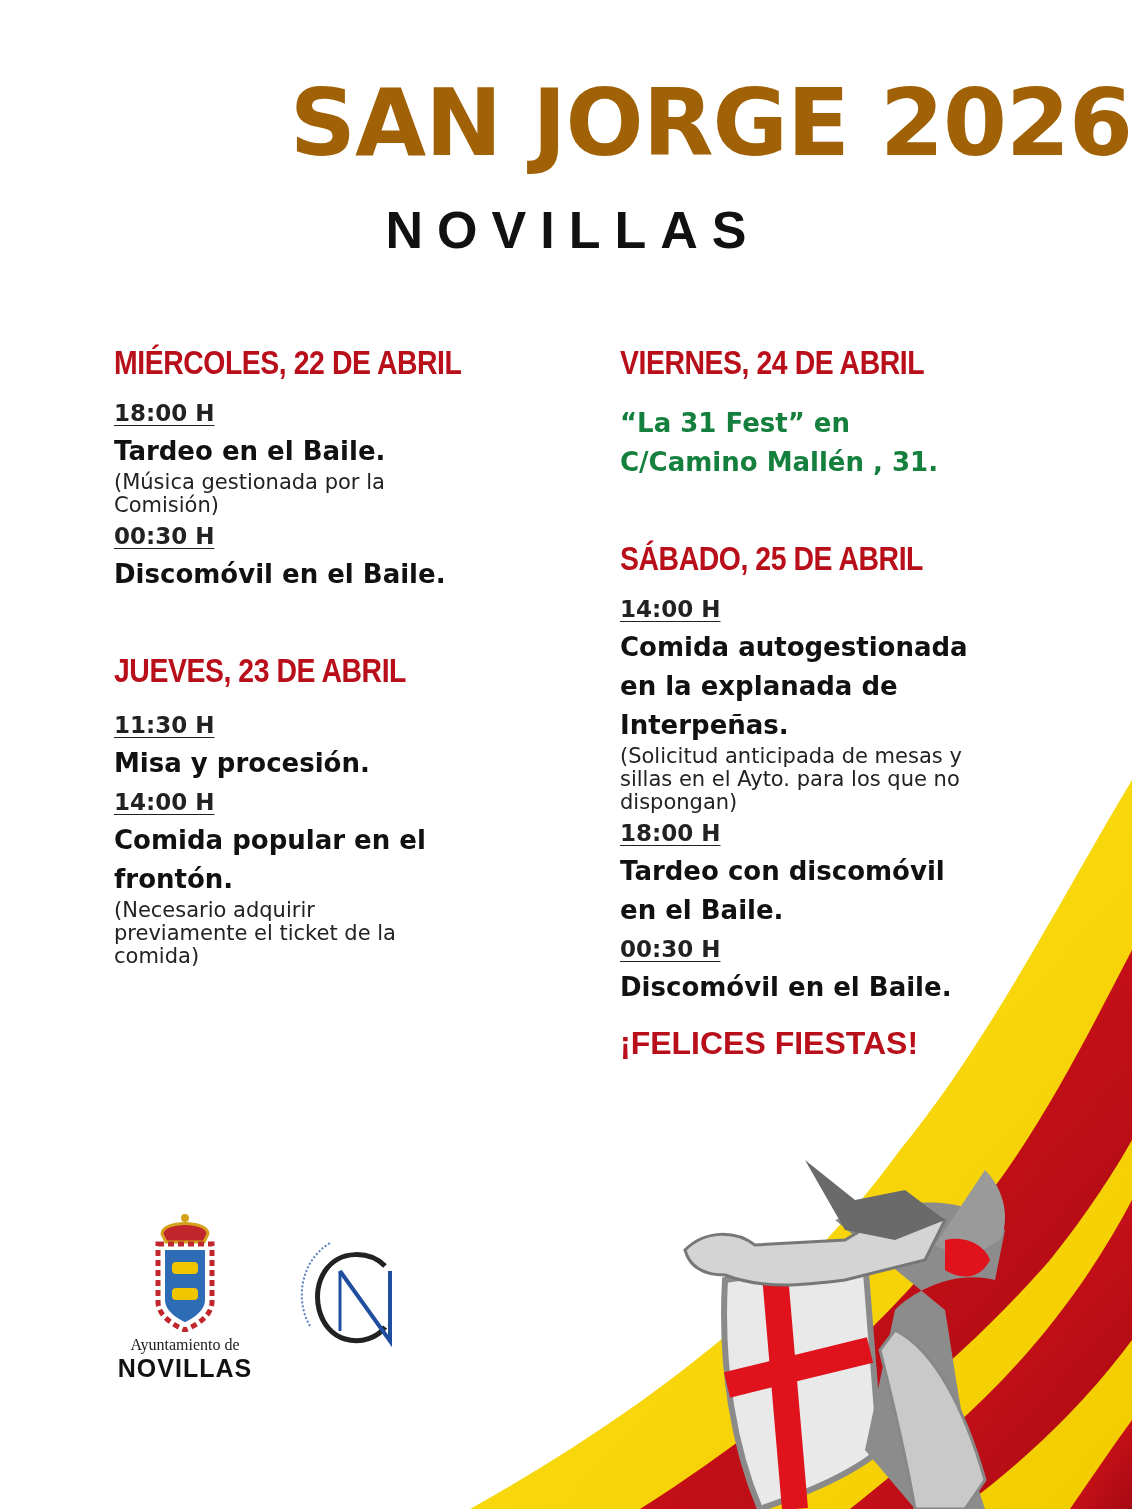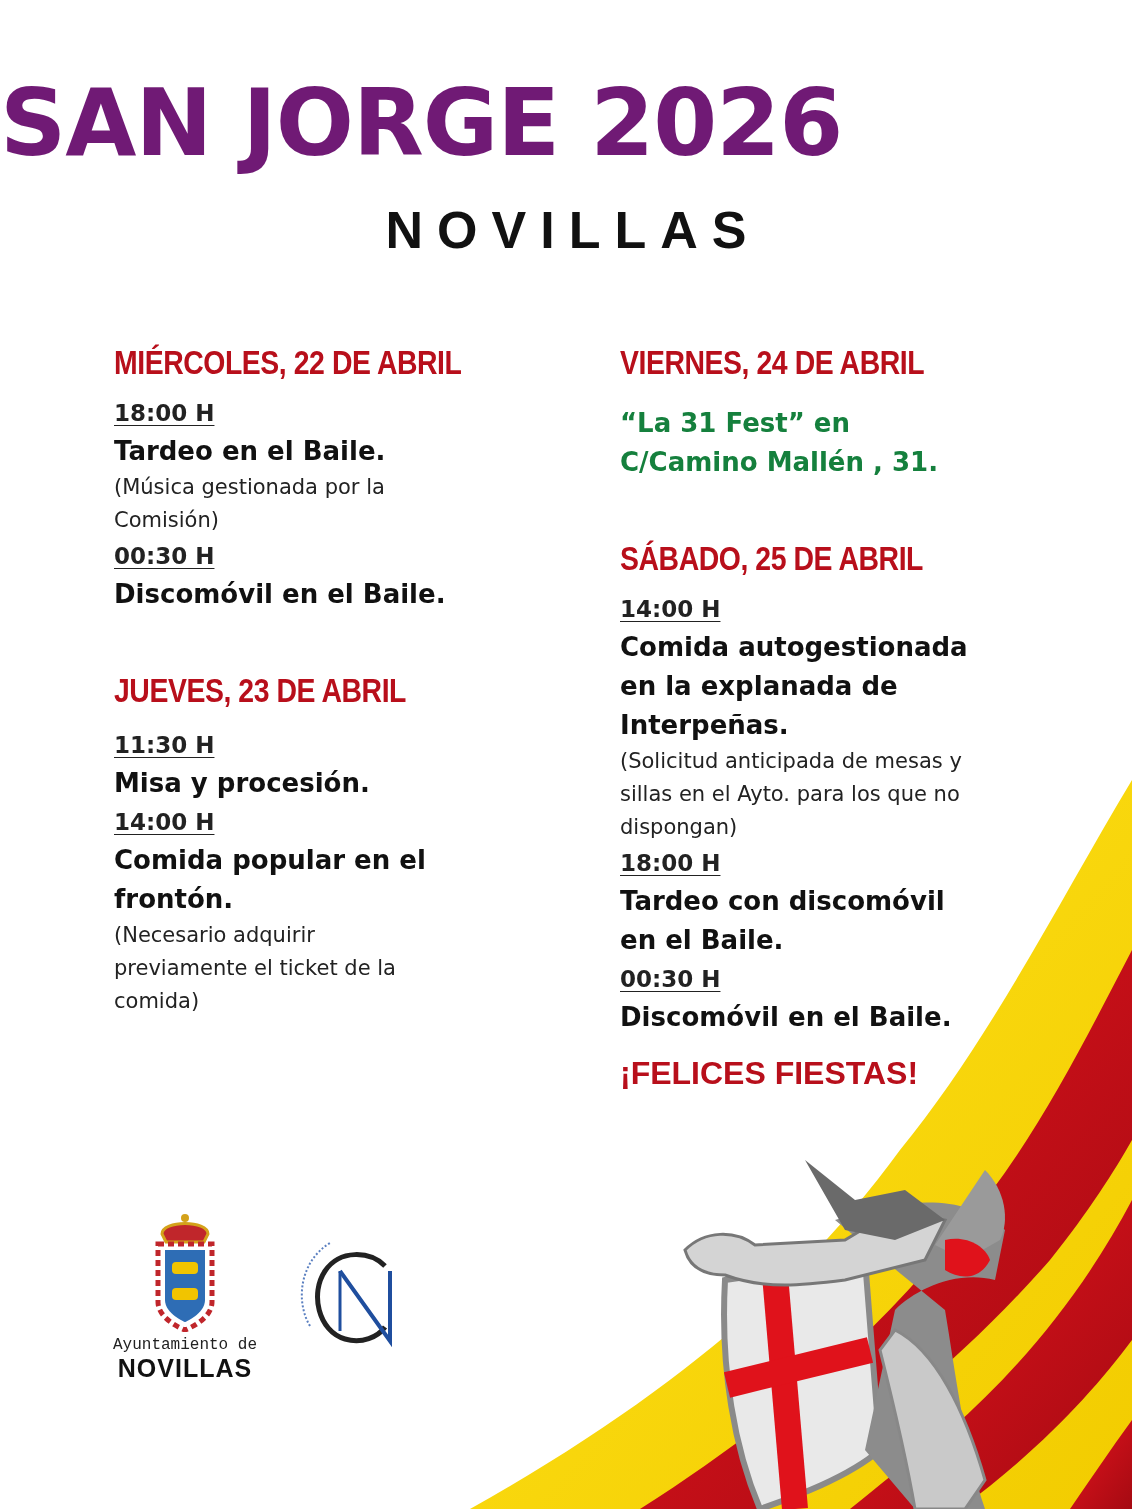--- a/index.html
+++ b/index.html
@@ -1,40 +1,40 @@
 <!DOCTYPE html>
 <html><head>
 <meta charset="utf-8">
 <style>
   html, body { margin:0; padding:0; }
   body { width:1132px; height:1509px; position:relative; overflow:hidden; background:#ffffff;
          font-family:"DejaVu Sans", sans-serif; color:#111; }
   .flag { position:absolute; left:0; top:0; width:1132px; height:1509px; z-index:0; }
-  .title { position:absolute; left:0; width:1132px; top:78px; text-align:left;
+  .title { position:absolute; left:0; width:1132px; top:78px; text-align:right;
            font-family:"DejaVu Sans", sans-serif; font-weight:bold; font-size:92px;
-           letter-spacing:-1px; color:#701a75; z-index:2; line-height:1; }
+           letter-spacing:-1px; color:#a16207; z-index:2; line-height:1; }
   .subtitle { position:absolute; left:0; width:1132px; top:200px; text-align:center;
               font-family:"Liberation Sans", sans-serif; font-weight:bold; font-size:52px;
               letter-spacing:14px; color:#111; z-index:2; padding-left:14px; box-sizing:border-box; }
   .col { position:absolute; z-index:2; }
   .col-left { left:114px; top:314px; width:400px; }
   .col-right { left:620px; top:314px; width:380px; }
   .day { margin-bottom:40px;margin-top:30px; }
   .day-title { font-family:"Liberation Sans", sans-serif; font-weight:bold; font-size:33px;
                color:#b80f1b; transform:scaleX(0.86); transform-origin:left center;
                white-space:nowrap; letter-spacing:-0.5px; margin:4px 0 18px 0; }
   .time { font-size:23px; text-decoration:underline; text-underline-offset:4px;
           text-decoration-thickness:1px; color:#222; margin:6px 0 6px 0; font-weight:bold; }
   .event { font-size:26px; font-weight:bold; color:#111; line-height:39px; }
-  .note { font-size:21px; color:#222; line-height:33px; margin-bottom:4px; }
+  .note { font-size:21px; color:#222; line-height:23px; margin-bottom:4px; }
   .greeting { font-family:Liberation Sans, sans-serif; font-weight:bold; font-size:32px;
               color:#b80f1b; margin-top:18px; white-space:nowrap; }
   .logos { position:absolute; left:110px; top:1212px; z-index:2; display:flex; align-items:flex-end; gap:30px; }
   .ayto { width:150px; text-align:center; }
-  .ayto-line1 { font-family:Liberation Mono, monospace; font-size:16px; color:#222; }
+  .ayto-line1 { font-family:Liberation Serif, serif; font-size:16px; color:#222; }
   .ayto-line2 { font-family:"Liberation Sans", sans-serif; font-weight:bold; font-size:25px; color:#111; letter-spacing:1px; }
   .cn { width:130px; height:130px; margin-bottom:22px; }
   .knight { position:absolute; left:665px; top:1150px; width:420px; height:359px; z-index:1; }
 </style>
 </head>
 <body>
 
 <svg class="flag" viewBox="0 0 1132 1509" preserveAspectRatio="none">
   <defs>
     <linearGradient id="yel" x1="0" y1="0" x2="1" y2="1">

